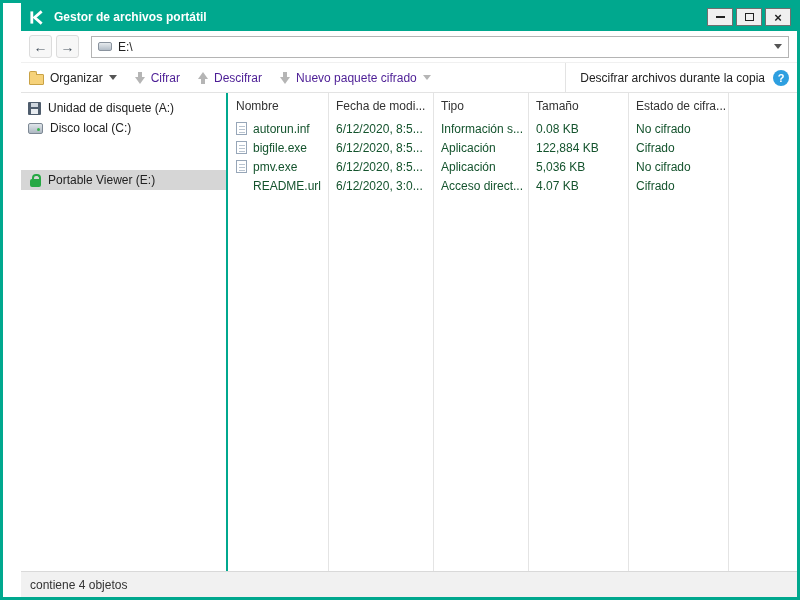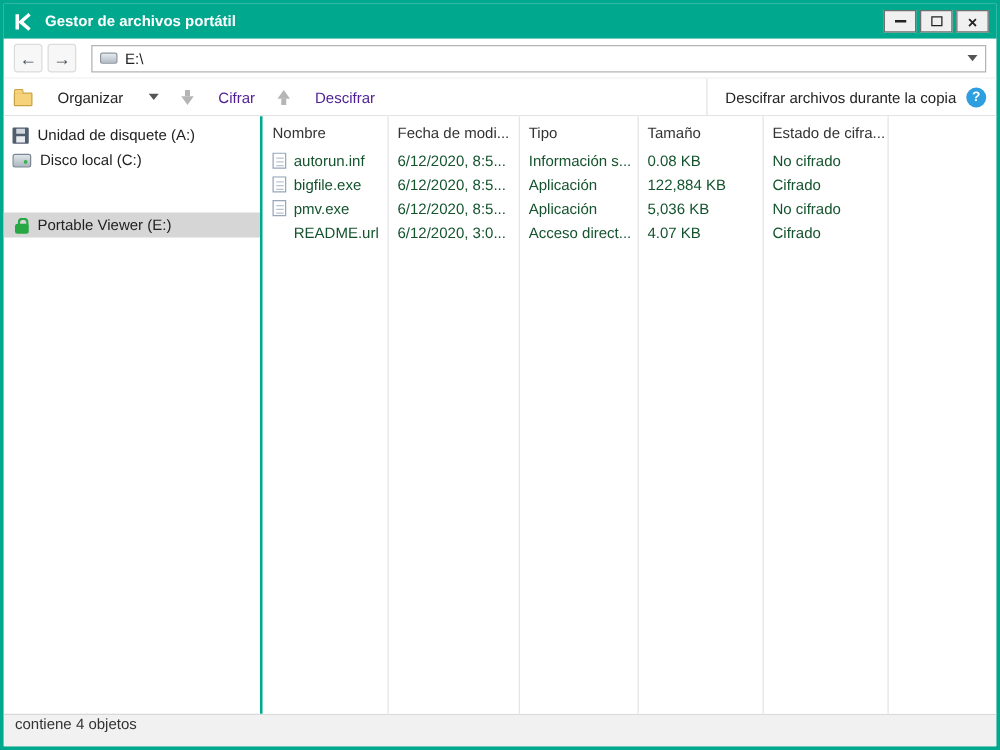--- a/index.html
+++ b/index.html
@@ -1,17 +1,17 @@
 <!DOCTYPE html>
 <html><head>
 <meta charset="utf-8">
 <style>
   * { margin:0; padding:0; box-sizing:border-box; }
   html,body { width:800px; height:600px; overflow:hidden; font-family:"Liberation Sans", sans-serif; font-size:12px; background:#ffffff; }
-  .window { width:800px; height:600px; border:3px solid #00a88e; display:flex; flex-direction:column; background:#ffffff; }
+  .window { width:800px; height:600px; border:3px solid #00a88e; display:flex; flex-direction:column; background:#ffffff;padding-left:18px; }
 
   
   .titlebar { flex:0 0 28px; background:#00a88e; display:flex; align-items:center; padding:0 6px; }
   .logo { display:flex; align-items:center; margin-left:2px; }
   .title { color:#ffffff; font-weight:bold; margin-left:10px; }
   .win-controls { margin-left:auto; display:flex; gap:3px; }
   .win-btn { width:26px; height:18px; background:#f0f0f0; border:1px solid #6f6f6f; display:flex; align-items:center; justify-content:center; cursor:default; }
   .glyph-min { width:9px; height:2px; background:#222; }
   .glyph-max { width:9px; height:8px; border:1px solid #222; background:transparent; }
   .glyph-close { color:#222; font-size:13px; font-weight:bold; line-height:1; }
@@ -22,21 +22,21 @@
   .nav-arrow { color:#44505c; font-size:14px; font-weight:bold; line-height:1; }
   .address-bar { flex:1; height:22px; margin-left:8px; border:1px solid #b4b4b4; display:flex; align-items:center; padding:0 6px; gap:6px; background:#ffffff; }
   .icon-drive-small { width:14px; height:9px; background:linear-gradient(#e6eaee,#b3bdc7); border:1px solid #8a939e; border-radius:2px; }
   .address-text { color:#222; }
   .caret { width:0; height:0; border-left:4px solid transparent; border-right:4px solid transparent; border-top:5px solid #555; display:inline-block; }
   .caret.gray { border-top-color:#b5b5b5; }
   .address-caret { margin-left:auto; }
 
   
   .toolbar { flex:0 0 30px; background:#ffffff; display:flex; align-items:center; padding:0 8px; gap:18px; border-bottom:1px solid #e3e3e3; }
-  .tool-btn { display:flex; align-items:center; gap:20px; color:#222; cursor:default; }
+  .tool-btn { display:flex; align-items:center; gap:6px; color:#222; cursor:default; }
   .tool-btn.disabled { color:#4c1d95; }
   .icon-folder { width:15px; height:11px; background:#f6d27a; border:1px solid #c9a245; border-radius:1px; position:relative; margin-top:3px; }
   .icon-folder::before { content:""; position:absolute; top:-4px; left:-1px; width:6px; height:3px; background:#f6d27a; border:1px solid #c9a245; border-bottom:none; border-radius:2px 2px 0 0; }
   .icon-arrow-dn { position:relative; width:10px; height:12px; }
   .icon-arrow-dn::before { content:""; position:absolute; left:3px; top:0; width:4px; height:5px; background:#b5b5b5; }
   .icon-arrow-dn::after { content:""; position:absolute; left:0; top:5px; border-left:5px solid transparent; border-right:5px solid transparent; border-top:7px solid #b5b5b5; }
   .icon-arrow-up { position:relative; width:10px; height:12px; }
   .icon-arrow-up::before { content:""; position:absolute; left:3px; bottom:0; width:4px; height:5px; background:#b5b5b5; }
   .icon-arrow-up::after { content:""; position:absolute; left:0; bottom:5px; border-left:5px solid transparent; border-right:5px solid transparent; border-bottom:7px solid #b5b5b5; }
   .toolbar-right { margin-left:auto; display:flex; align-items:center; gap:8px; border-left:1px solid #e3e3e3; padding-left:14px; height:100%; color:#222; }
@@ -65,21 +65,21 @@
   .col-name { width:100px; }
   .col-date { width:105px; }
   .col-type { width:95px; }
   .col-size { width:100px; }
   .col-status { width:100px; }
   .icon-file { width:11px; height:13px; background:#fff; border:1px solid #97a6b8; position:relative; flex:0 0 11px; }
   .icon-file::before { content:""; position:absolute; left:2px; top:3px; width:6px; height:1px; background:#b9c4d0; box-shadow:0 3px 0 #b9c4d0, 0 6px 0 #b9c4d0; }
   .icon-file.none { visibility:hidden; }
 
   
-  .statusbar { flex:0 0 26px; background:#f1f1f1; border-top:1px solid #d9d9d9; display:flex; padding:0 9px; color:#333; }
+  .statusbar { flex:0 0 26px; background:#f1f1f1; border-top:1px solid #d9d9d9; display:flex; align-items:center; padding:0 9px; color:#333; }
 </style>
 </head>
 <body>
 
 <div class="window">
 
   <div class="titlebar">
     <span class="logo">
       <svg width="15" height="15" viewBox="0 0 16 16">
         <path d="M3 1.5 V14.5" stroke="#ffffff" stroke-width="3" fill="none"></path>
@@ -121,20 +121,25 @@
       <span class="caret"></span>
     </div>
     <div class="tool-btn disabled">
       <span class="icon-arrow-dn"></span>
       <span>Cifrar</span>
     </div>
     <div class="tool-btn disabled">
       <span class="icon-arrow-up"></span>
       <span>Descifrar</span>
     </div>
+    <div class="tool-btn disabled">
+      <span class="icon-arrow-dn"></span>
+      <span>Nuevo paquete cifrado</span>
+      <span class="caret gray"></span>
+    </div>
     <div class="toolbar-right">
       <span>Descifrar archivos durante la copia</span>
       <span class="icon-info">?</span>
     </div>
   </div>
 
   <div class="main">
 
     <div class="sidebar">
       <div class="sidebar-item">

